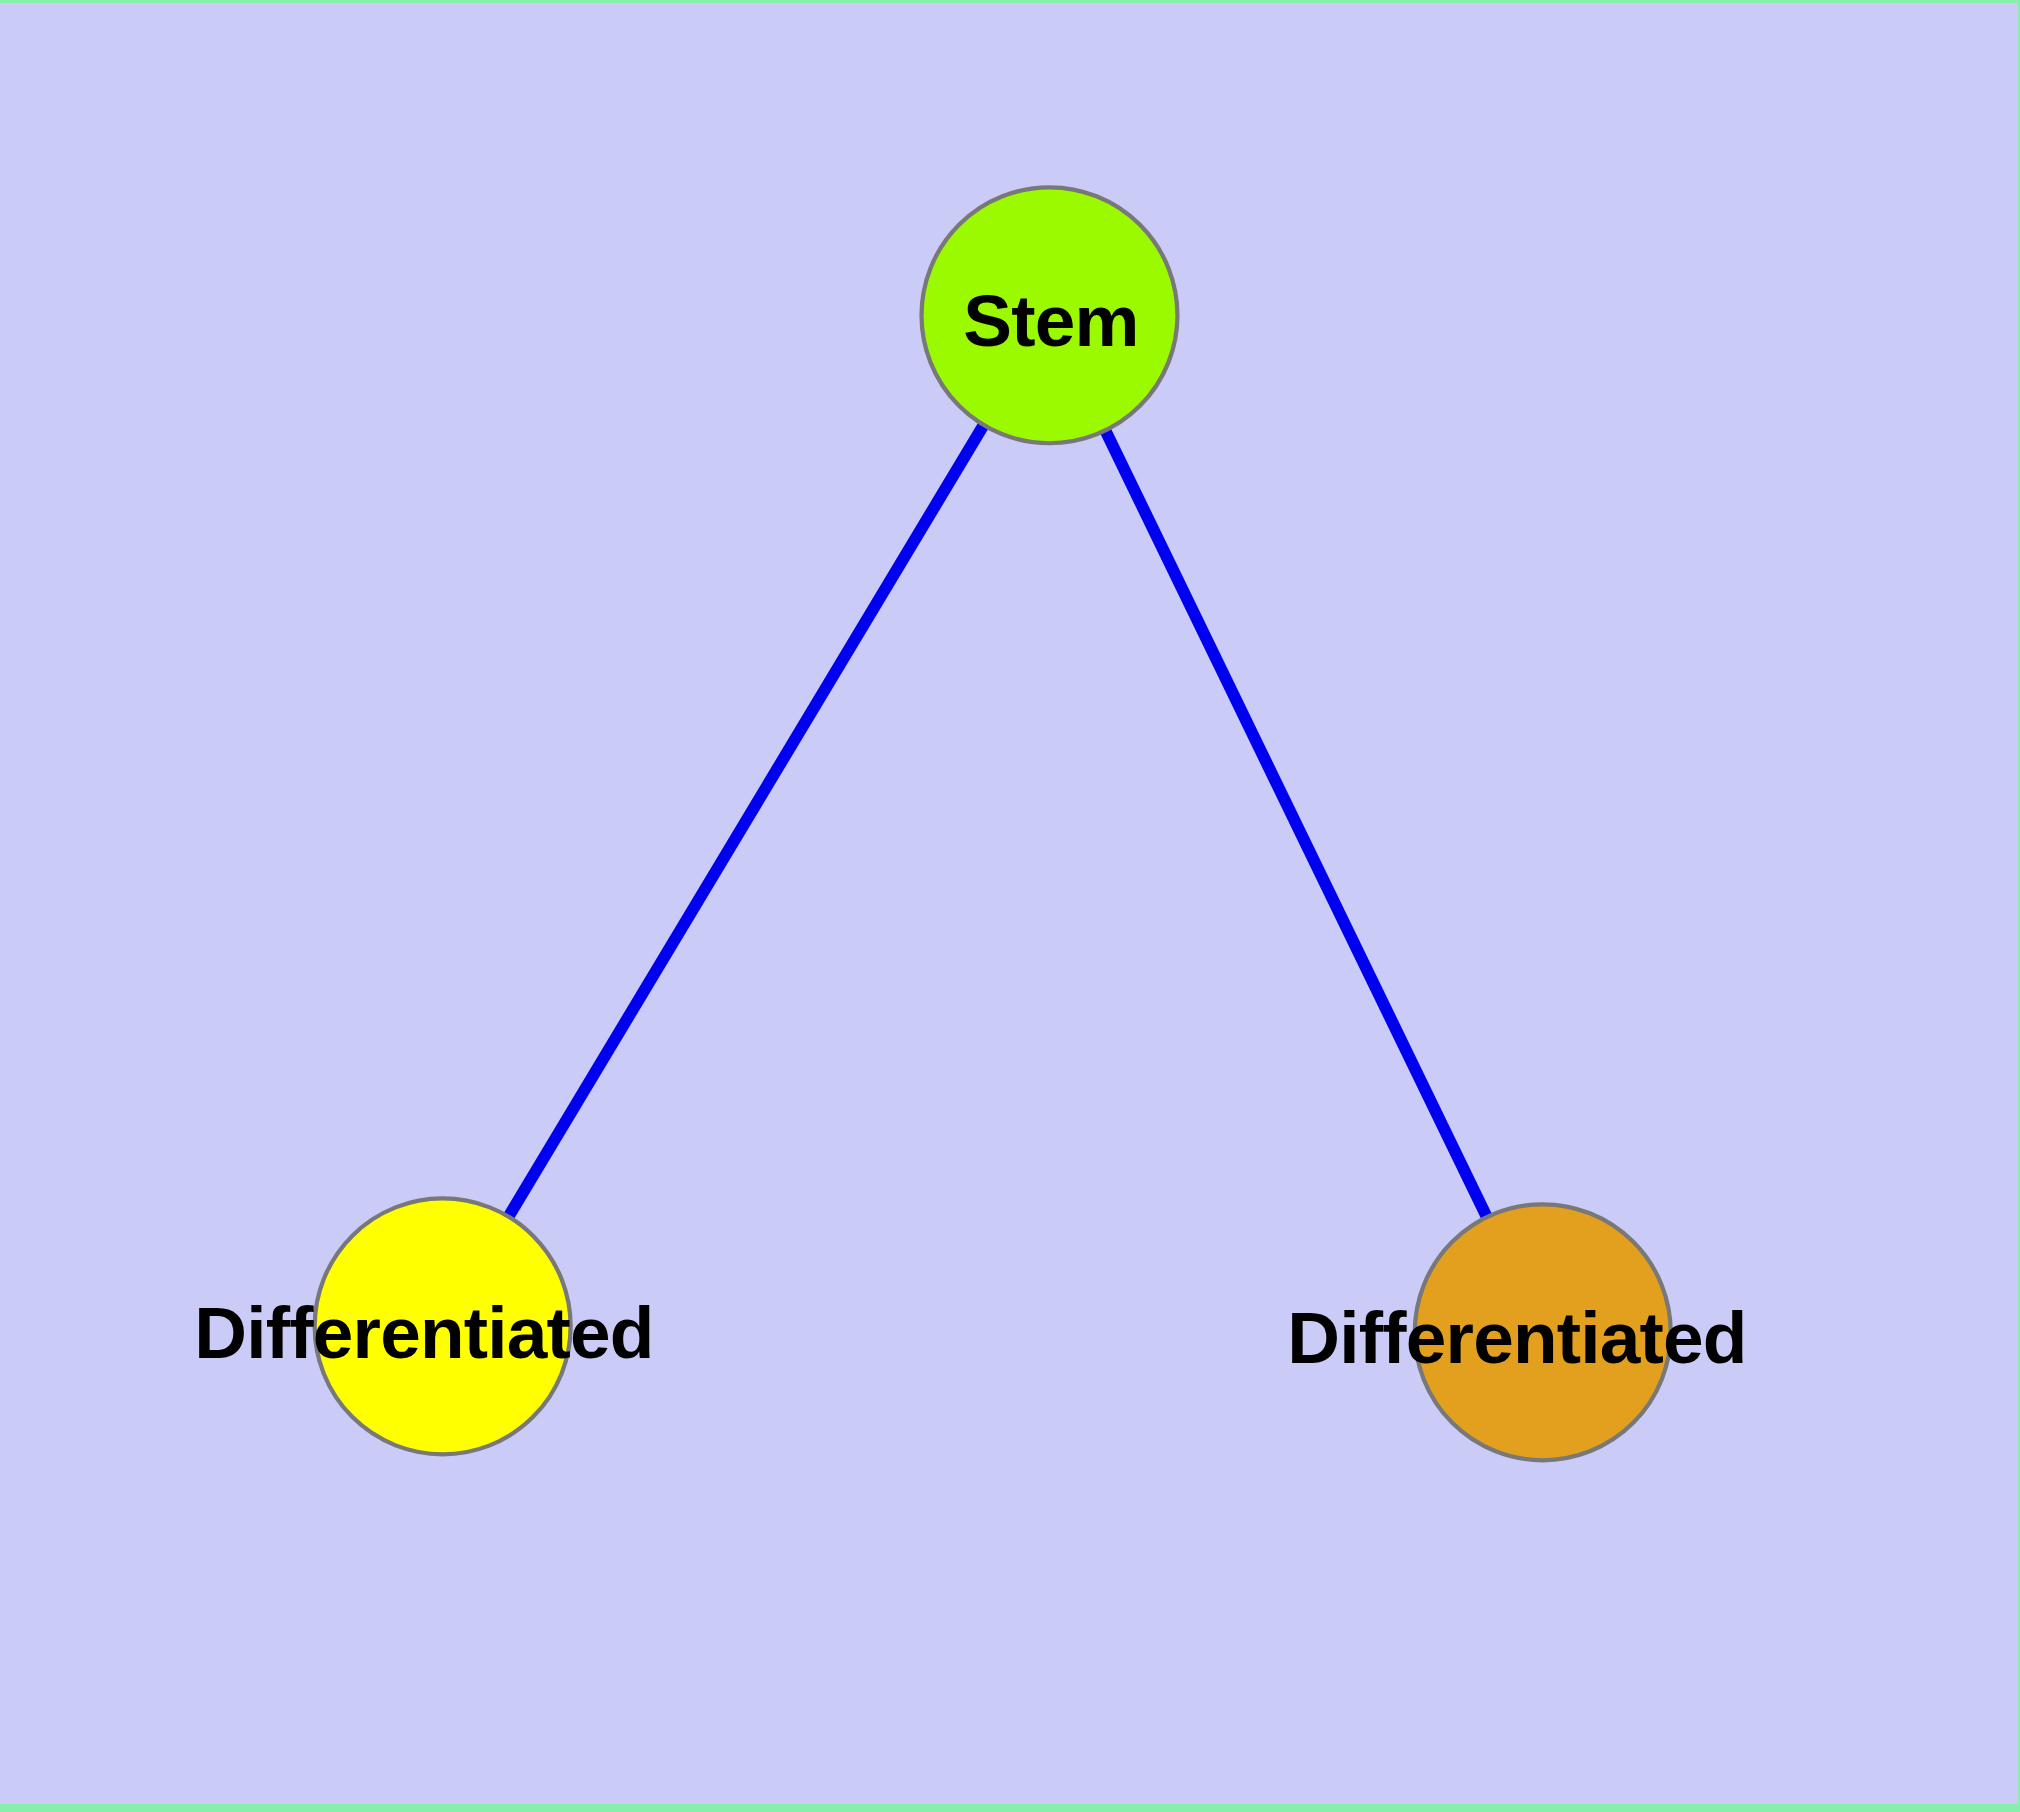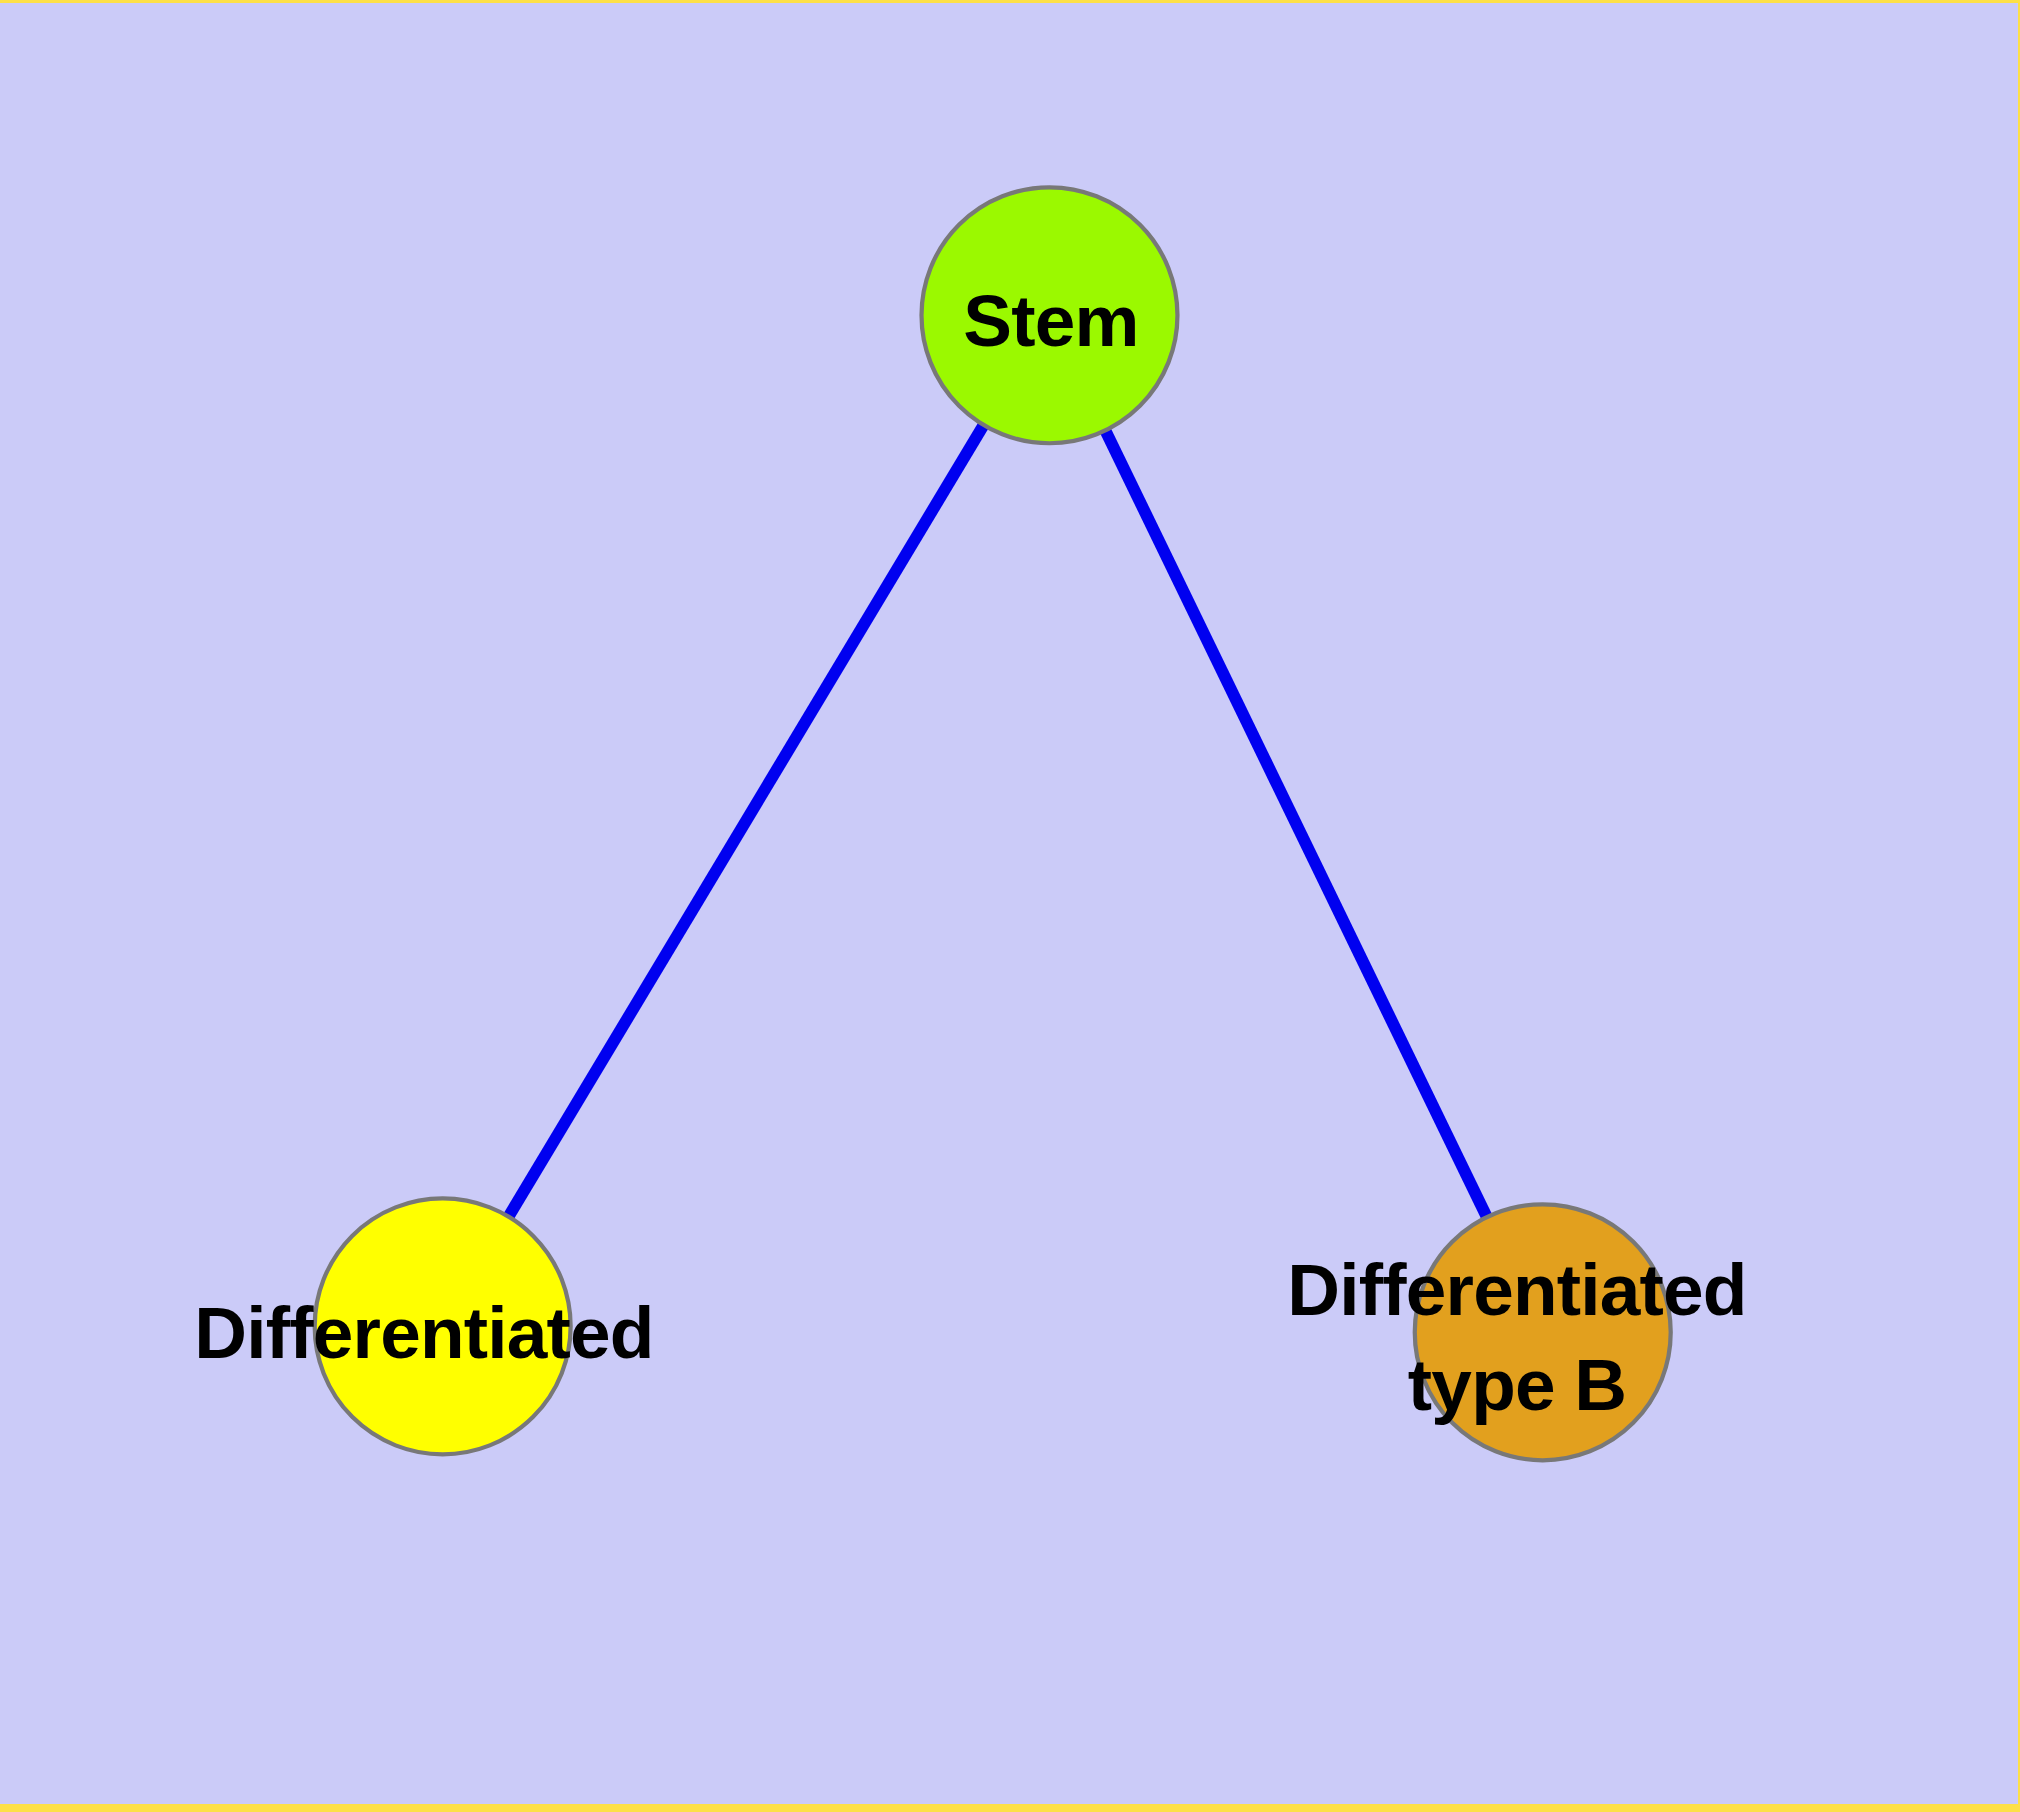--- a/index.html
+++ b/index.html
@@ -4,21 +4,21 @@
 <style>
   html, body {
     margin: 0;
     padding: 0;
     background: #FFFFFF;
   }
   .canvas {
     position: relative;
     width: 2021px;
     height: 1812px;
-    background: #fde047;
+    background: #86efac;
     overflow: hidden;
     font-family: "Liberation Sans", sans-serif;
   }
   
   .plot-bg {
     position: absolute;
     left: 0px;
     top: 3.4px;
     width: 2018px;
     height: 1801px;
@@ -69,17 +69,16 @@
   </svg>
 
   <div class="node-label" style="left:1051px; top:320px;">Stem</div>
 
   <div class="node-label" style="left:424px; top:1332px;">
     <div>Differentiated</div>
   </div>
 
   <div class="node-label" style="left:1517px; top:1337px;">
     <div>Differentiated</div>
-    <div>type B</div>
   </div>
 
 </div>
 
 
 </body></html>

